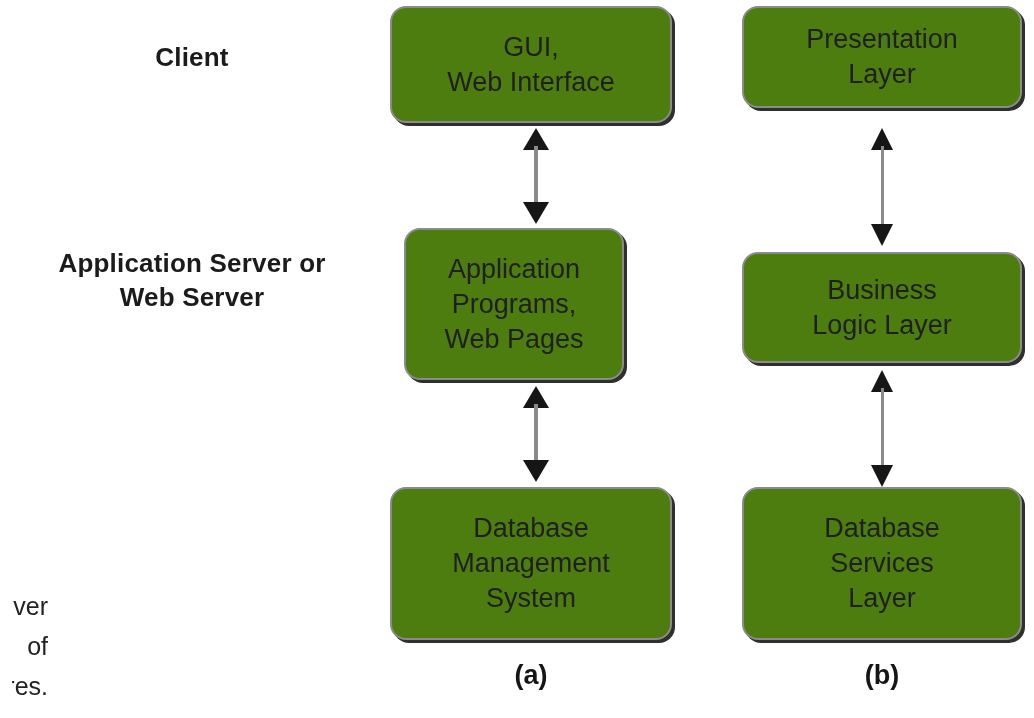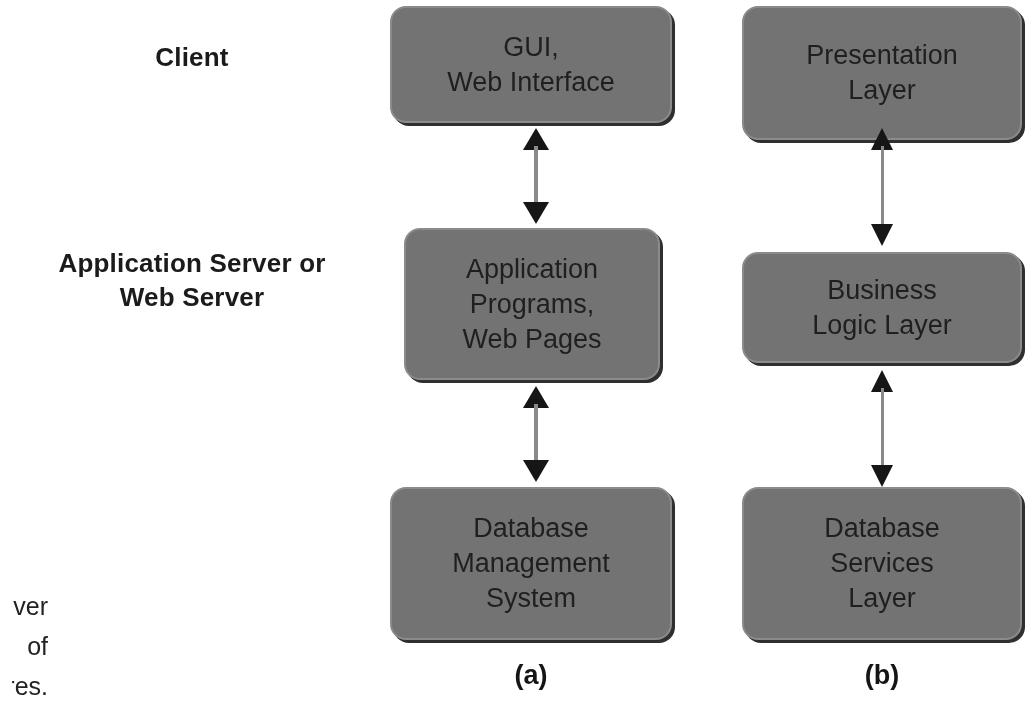--- a/index.html
+++ b/index.html
@@ -39,21 +39,21 @@
     line-height: 40px;
     color: #222;
     text-align: right;
     white-space: nowrap;
   }
 
   
   .node {
     position: absolute;
     box-sizing: border-box;
-    background: #737373;
+    background: #4d7c0f;
     border: 2px solid #8b8b8b;
     border-radius: 16px;
     box-shadow: 3px 3px 0 0 #2f2f2f;
     display: flex;
     align-items: center;
     justify-content: center;
   }
   .node-text {
     text-align: center;
     font-size: 27px;
@@ -128,41 +128,41 @@
     <span class="node-text">GUI,
 Web Interface</span>
   </div>
 
   <div class="arrow" style="left:511px; top:128px; height:96px;">
     <span class="head-up"></span>
     <span class="shaft"></span>
     <span class="head-down"></span>
   </div>
 
-  <div class="node" style="left:392px; top:228px; width:256px; height:152px;">
+  <div class="node" style="left:392px; top:228px; width:220px; height:152px;">
     <span class="node-text">Application
 Programs,
 Web Pages</span>
   </div>
 
   <div class="arrow" style="left:511px; top:386px; height:96px;">
     <span class="head-up"></span>
     <span class="shaft"></span>
     <span class="head-down"></span>
   </div>
 
   <div class="node" style="left:378px; top:487px; width:282px; height:153px;">
     <span class="node-text">Database
 Management
 System</span>
   </div>
 
   <div class="col-caption" style="left:459px; top:660px; width:120px;">(a)</div>
 
-  <div class="node" style="left:730px; top:6px; width:280px; height:134px;">
+  <div class="node" style="left:730px; top:6px; width:280px; height:102px;">
     <span class="node-text">Presentation
 Layer</span>
   </div>
 
   <div class="arrow thin" style="left:857px; top:128px; height:118px;">
     <span class="head-up"></span>
     <span class="shaft"></span>
     <span class="head-down"></span>
   </div>
 

